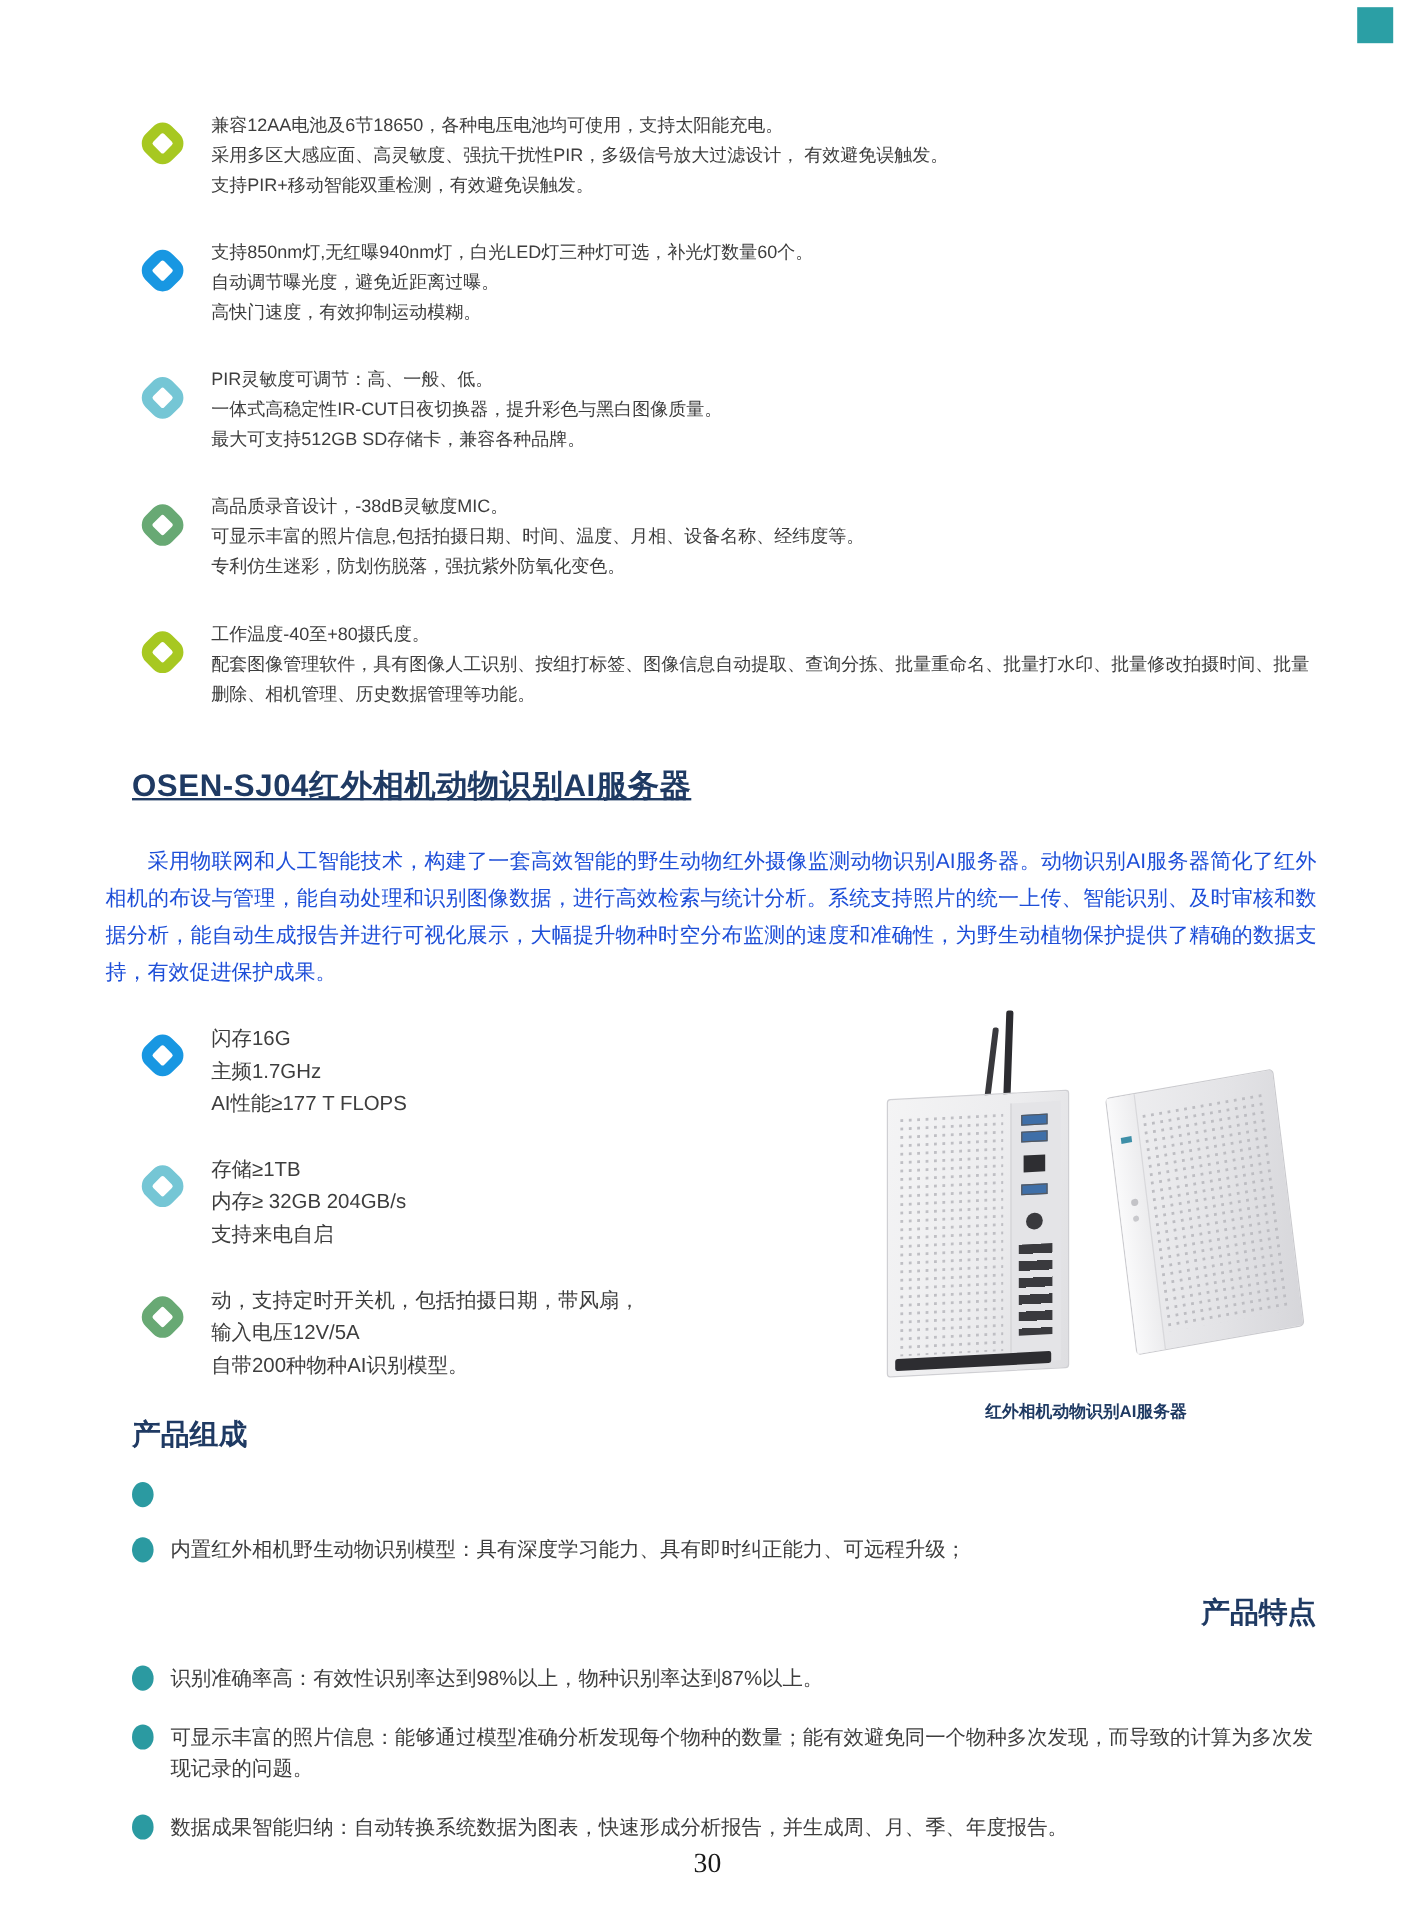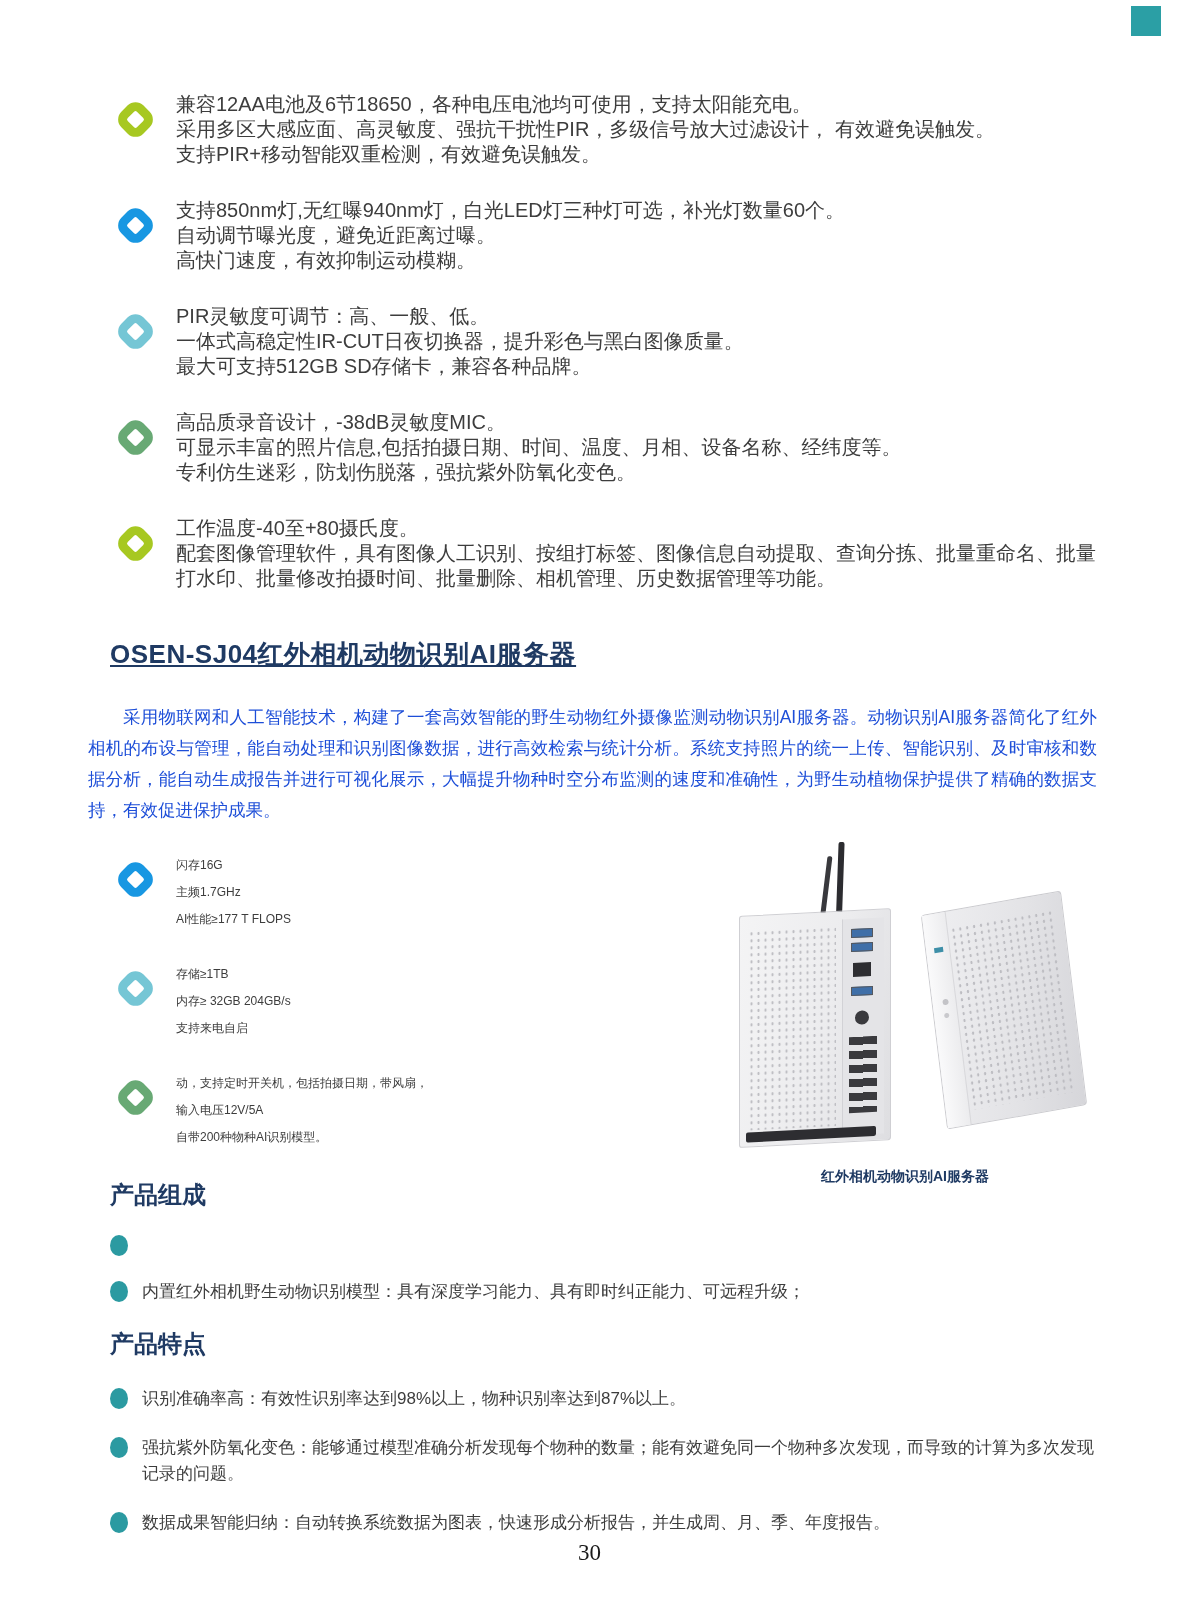--- a/index.html
+++ b/index.html
@@ -32,21 +32,21 @@
   .diamond-cell { width: 66px; flex: 0 0 66px; display: flex; justify-content: flex-start; padding-left: 4px; padding-top: 8px; }
   .diamond {
     width: 31px; height: 31px;
     border: 9px solid #999;
     border-radius: 11px;
     transform: rotate(45deg);
     background: #ffffff;
     margin-left: 6px; margin-top: 4px;
   }
   .feature-text {
-    font-size: 20px;
+    font-size: 15px;
     line-height: 25px;
     white-space: pre-line;
     color: #3d3d3d;
   }
   
   .h-product {
     margin-top: 46px;
     font-size: 26px;
     font-weight: bold;
     color: #1f3a63;
@@ -65,21 +65,21 @@
     font-size: 17.5px;
     line-height: 31px;
     text-align: justify;
     text-indent: 2em;
     color: #1d4ed8;
   }
   
   .spec-image-row { display: flex; margin-top: 26px; }
   .spec-col { flex: 1 1 auto; }
   .spec-row { display: flex; align-items: flex-start; margin-bottom: 28px; }
-  .spec-text { font-size: 12px; line-height: 27px; white-space: pre-line; }
+  .spec-text { font-size: 17px; line-height: 27px; white-space: pre-line; }
   .composition-title { margin-top: 22px; font-family: Liberation Serif, serif; }
   .image-col { flex: 0 0 372px; width: 372px; padding-top: 8px; }
   .device-art { position: relative; width: 360px; height: 292px; }
   
   .antenna-1 { position: absolute; left: 98px; top: -4px; width: 5px; height: 74px; background: #39393d; transform: rotate(7deg); border-radius: 2px; }
   .antenna-2 { position: absolute; left: 112px; top: -18px; width: 6px; height: 92px; background: #2c2c30; transform: rotate(2deg); border-radius: 2px; }
   .tower-body {
     position: absolute; left: 14px; top: 52px; width: 152px; height: 232px;
     background: linear-gradient(103deg, #f4f4f5 0%, #ececee 55%, #dedee1 100%);
     border: 1px solid #cfcfd3; border-radius: 3px;
@@ -126,21 +126,21 @@
   .bullet-list { margin-top: 22px; }
   .bullet-row { display: flex; align-items: flex-start; margin-bottom: 23px; }
   .dot {
     flex: 0 0 18px;
     width: 18px; height: 21px;
     border-radius: 50%;
     margin-right: 14px;
     margin-top: 2px;
   }
   .bullet-text { font-size: 17px; line-height: 26px; color: #3d3d3d; }
-  .features2-title { margin-top: 6px; margin-bottom: 26px; }
+  .features2-title { margin-top: 6px; margin-bottom: 26px; text-align: right; }
   
   .page-number {
     position: absolute;
     left: 0; right: 0;
     bottom: 34px;
     text-align: center;
     font-family: "Liberation Serif", "DejaVu Serif", serif;
     font-size: 23px;
     color: #1a1a1a;
   }
@@ -270,21 +270,21 @@
 
     <h2 class="h-section features2-title">产品特点</h2>
 
     <div>
       <div class="bullet-row">
         <span class="dot" style="background-color: rgb(43, 154, 161);"></span>
         <div class="bullet-text">识别准确率高：有效性识别率达到98%以上，物种识别率达到87%以上。</div>
       </div>
       <div class="bullet-row">
         <span class="dot" style="background-color: rgb(43, 154, 161);"></span>
-        <div class="bullet-text">强抗紫外防氧化变色：能够通过模型准确分析发现每个物种的数量；能有效避免同一个物种多次发现，而导致的计算为多次发现记录的问题。</div>
+        <div class="bullet-text">可显示丰富的照片信息：能够通过模型准确分析发现每个物种的数量；能有效避免同一个物种多次发现，而导致的计算为多次发现记录的问题。</div>
       </div>
       <div class="bullet-row">
         <span class="dot" style="background-color: rgb(43, 154, 161);"></span>
         <div class="bullet-text">数据成果智能归纳：自动转换系统数据为图表，快速形成分析报告，并生成周、月、季、年度报告。</div>
       </div>
 
     </div>
 
   </div>
 

